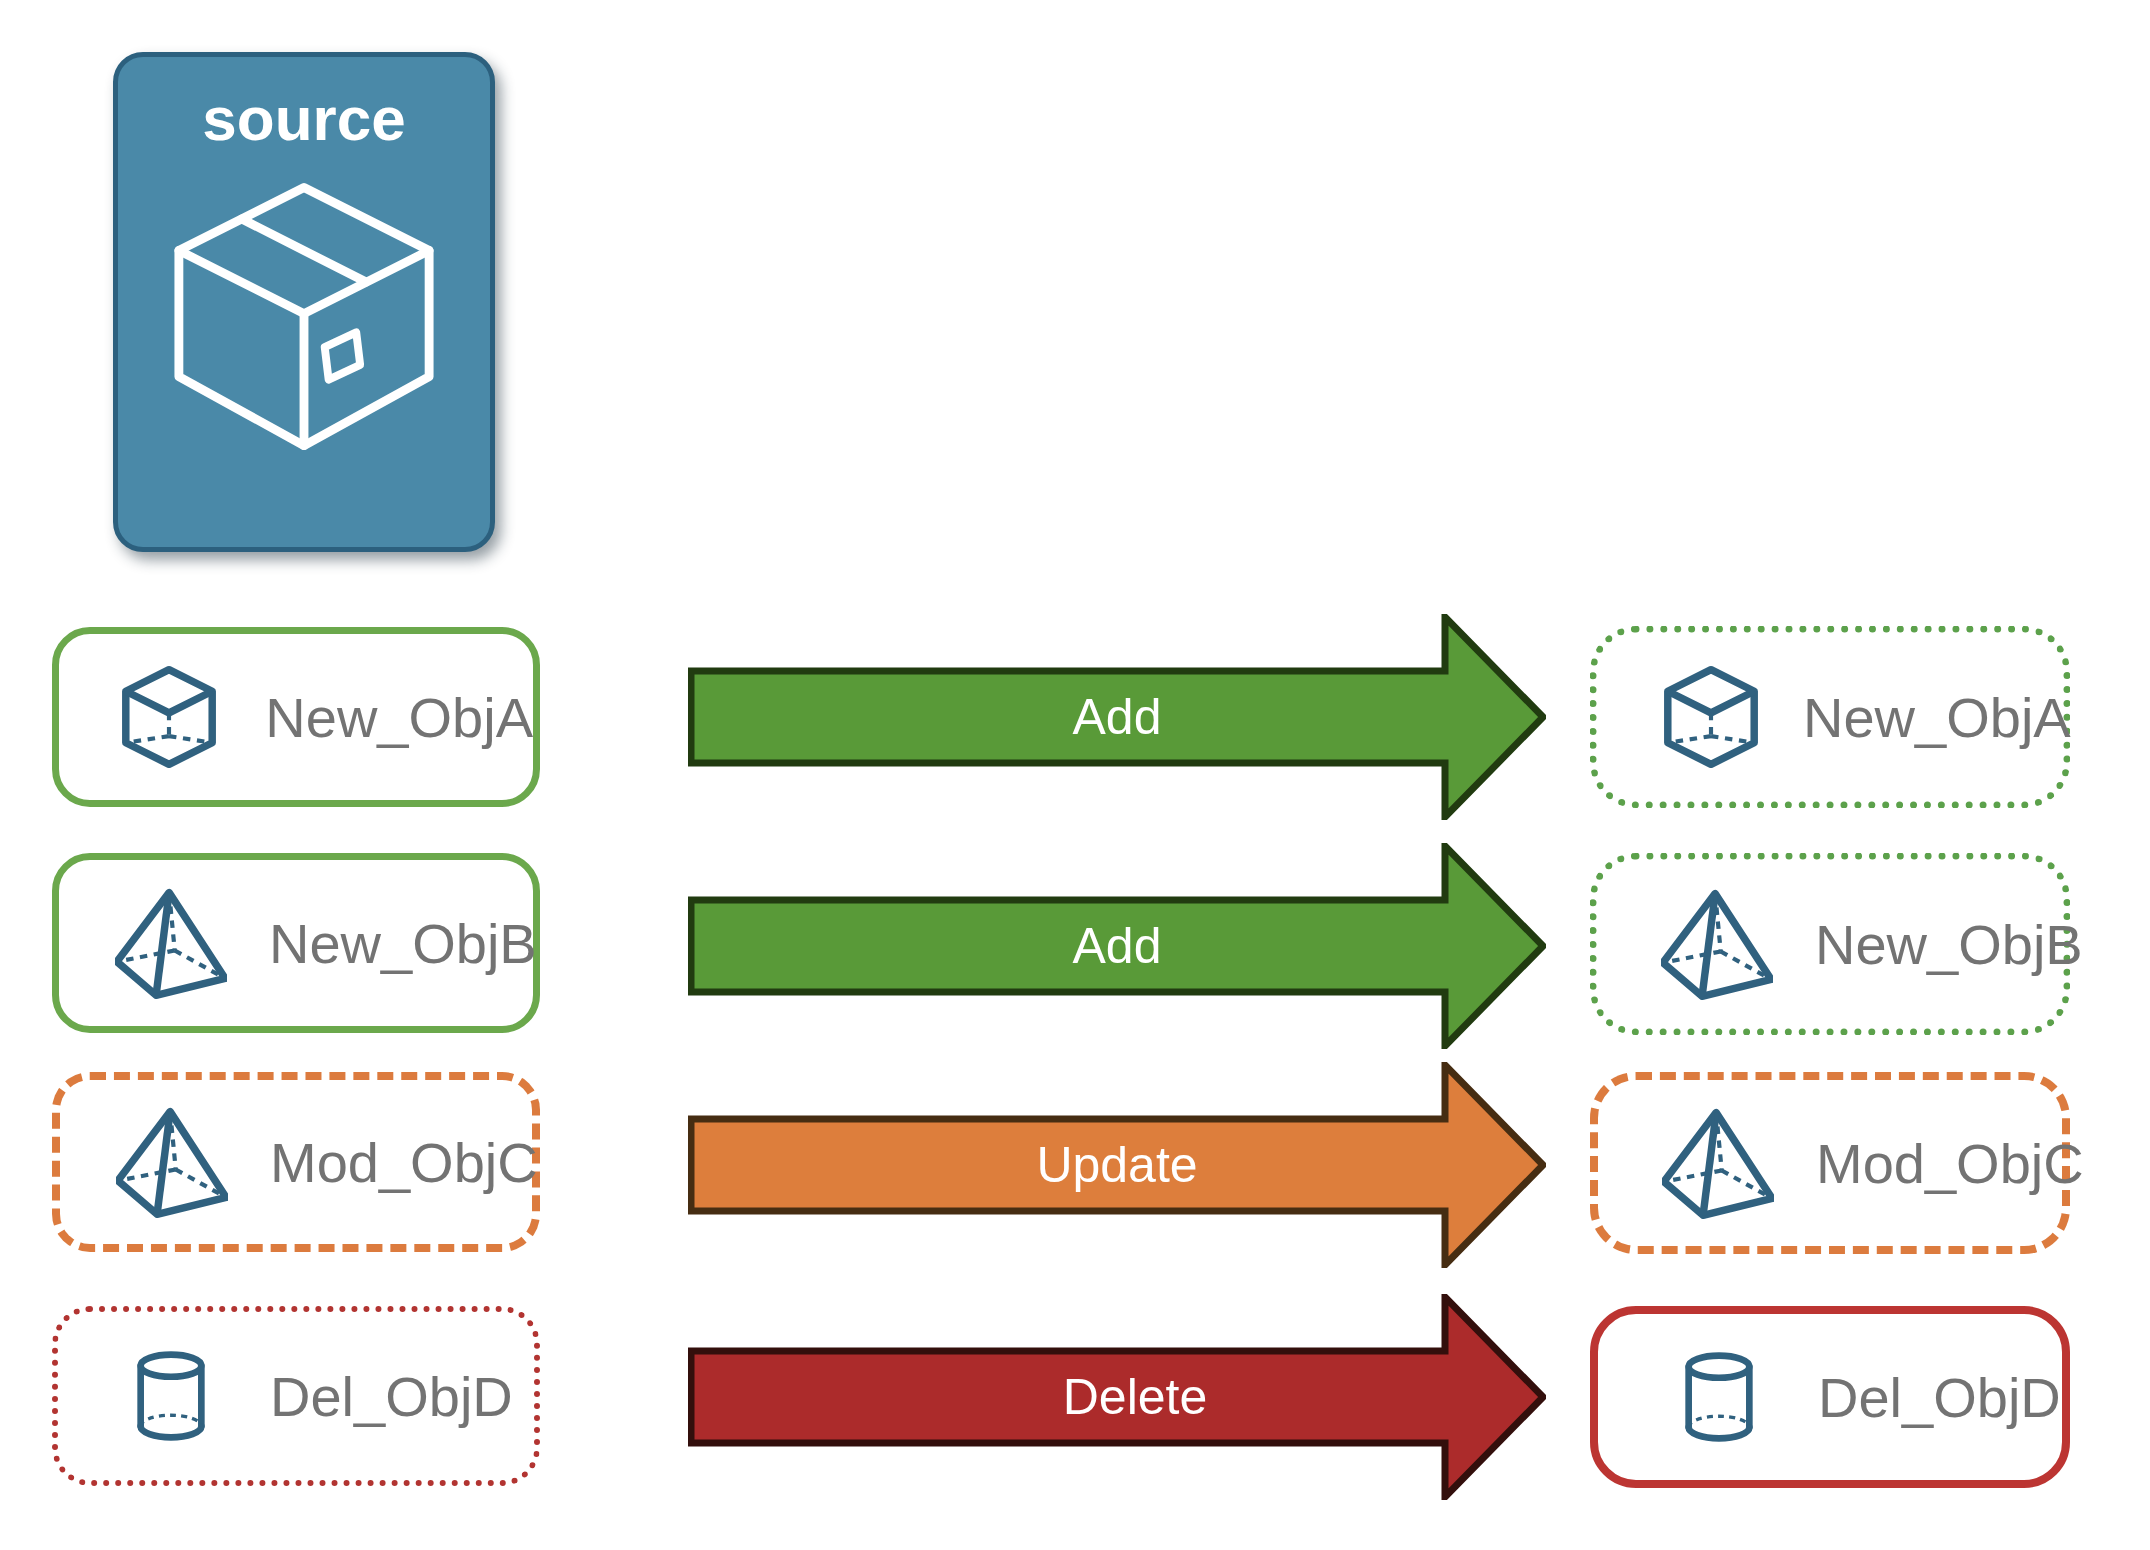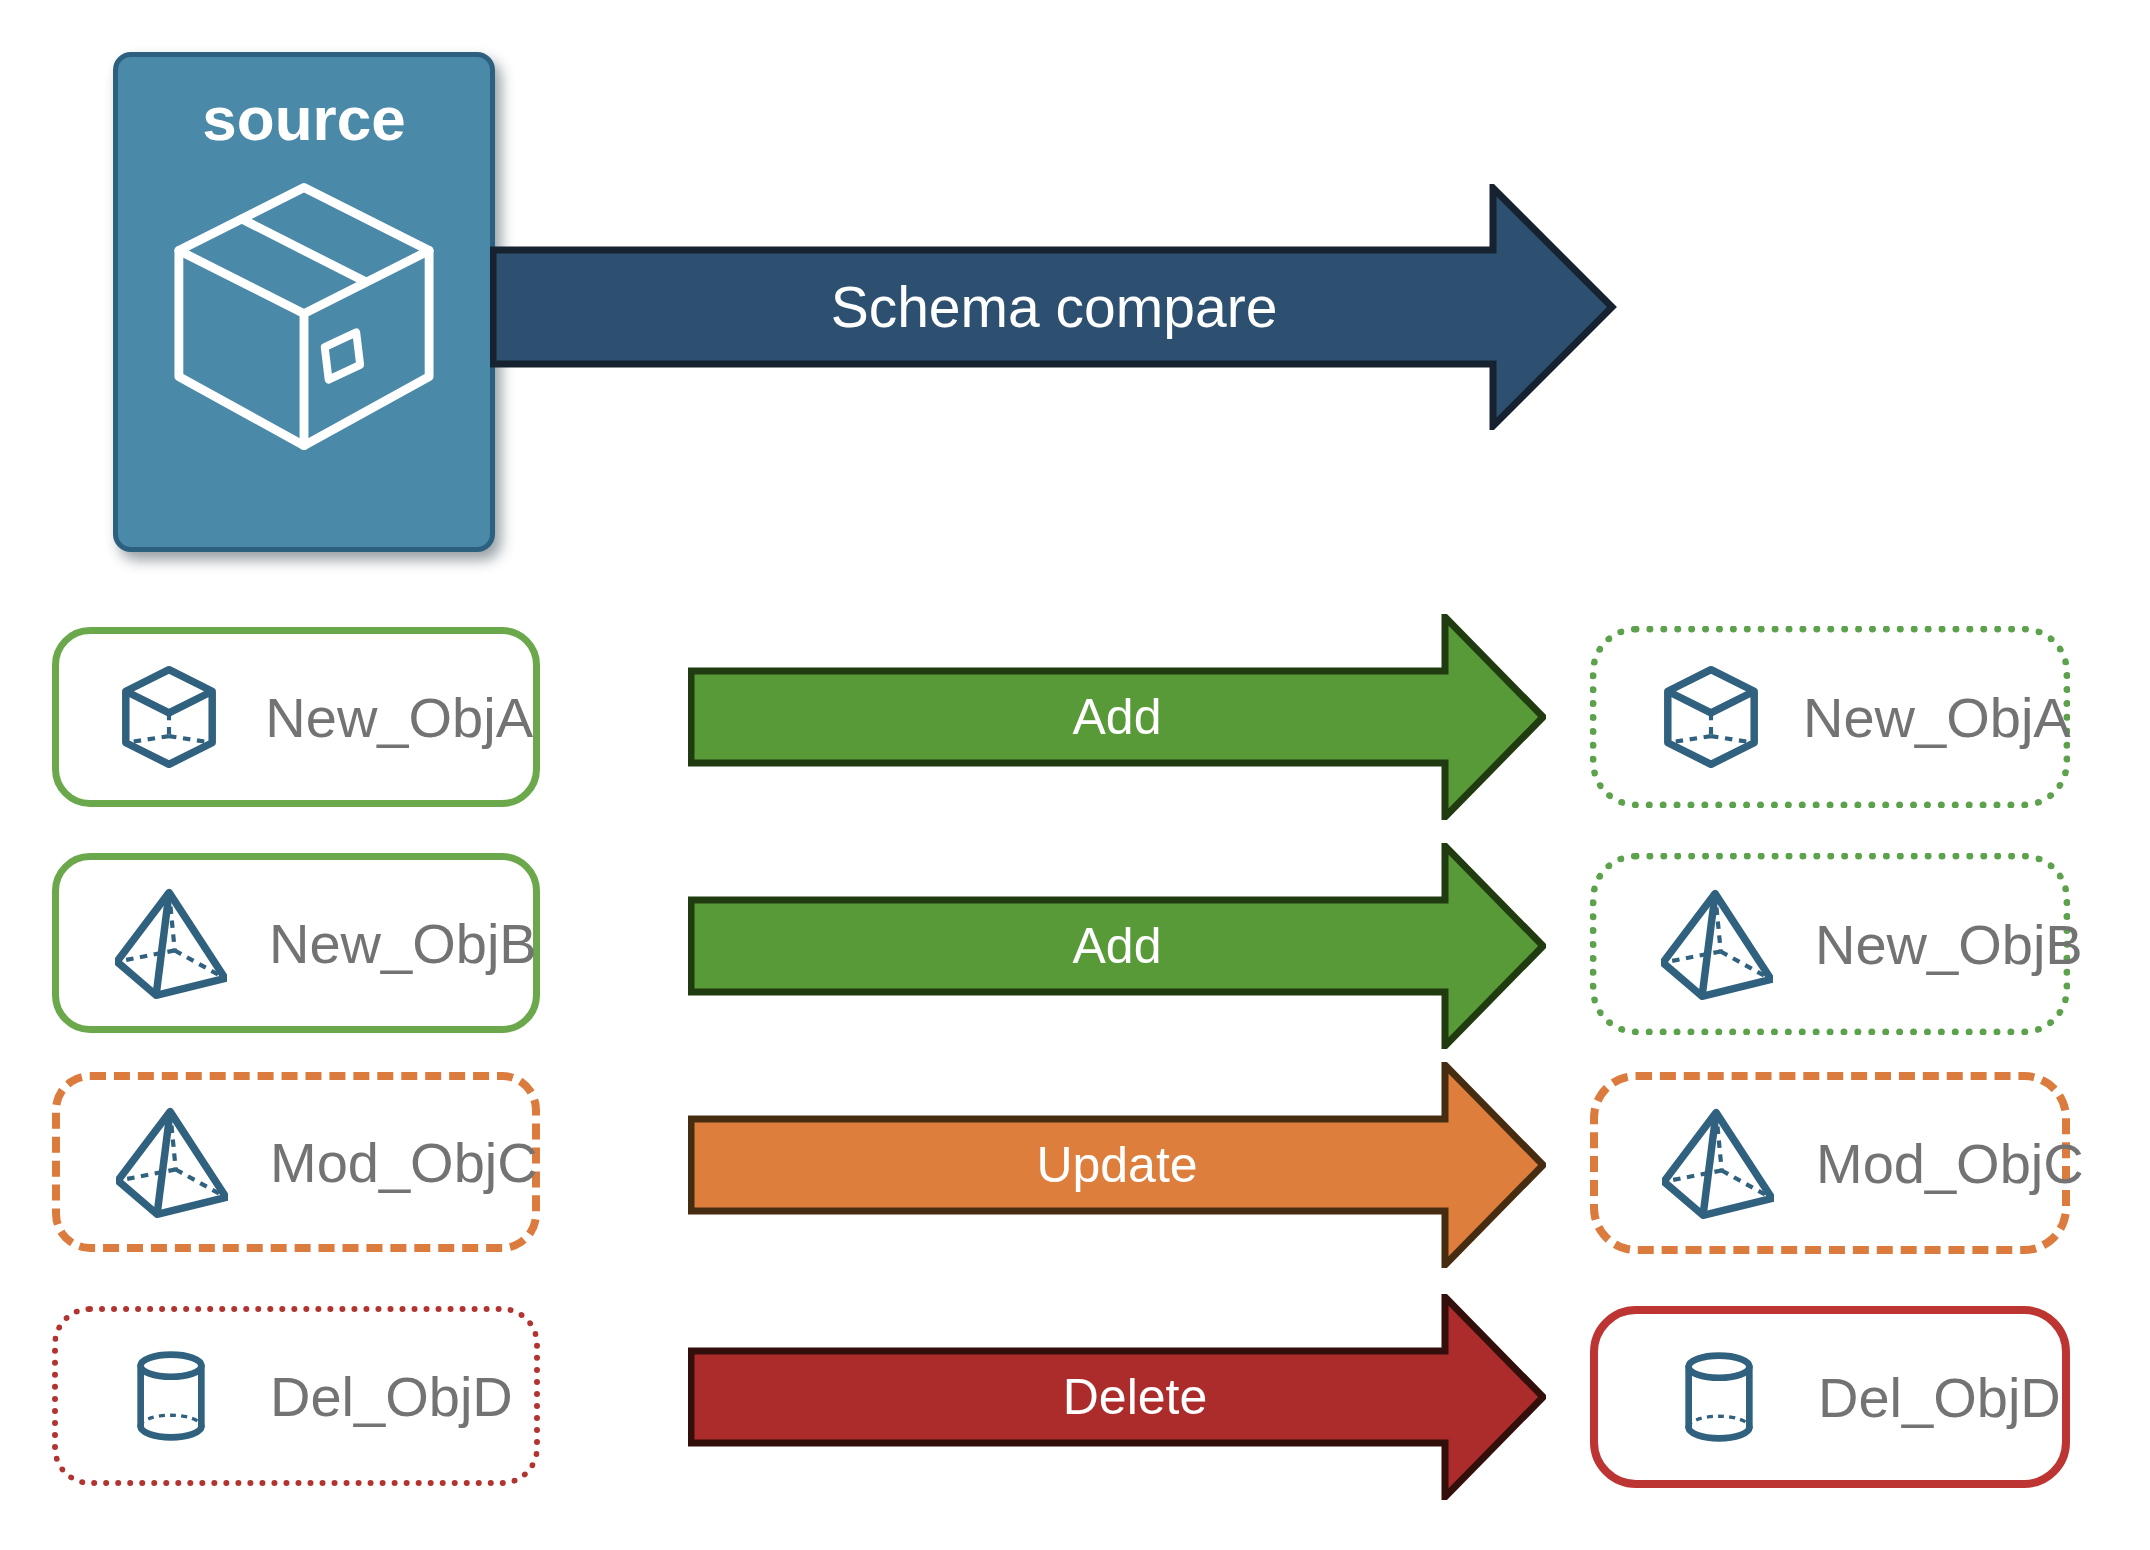--- a/index.html
+++ b/index.html
@@ -2,21 +2,21 @@
 <html><head>
 <meta charset="utf-8">
 <style>
   html,body{margin:0;padding:0;background:#ffffff;}
   .canvas{
     position:relative;width:2150px;height:1550px;background:#ffffff;
     font-family:"Liberation Sans",sans-serif;overflow:hidden;
   }
   
   .badge{
-    position:absolute;width:382px;height:500px;border-radius:18px;
+    position:absolute;width:382px;height:500px;border-radius:30px;
     border:5px solid;box-sizing:border-box;
     display:flex;flex-direction:column;align-items:center;
     box-shadow:6px 8px 14px rgba(23,42,56,.45);
   }
   .badge-title{margin-top:26px;font-size:62px;font-weight:bold;color:#ffffff;}
   .badge svg{display:block;}
   
   .compare-arrow{position:absolute;left:490px;top:184px;width:1128px;height:246px;}
   .compare-arrow svg{position:absolute;left:0;top:0;}
   .arrow-label{
@@ -51,26 +51,20 @@
         <path class="ln" d="M135,8 L262,72 L135,136 L8,72 Z"></path>
         <path class="ln" d="M8,72 L8,200 L135,270 L262,200 L262,72"></path>
         <path class="ln" d="M135,136 L135,270"></path>
         <path class="ln" d="M72,40 L198,104"></path>
         <path class="ln" d="M156,170 L188,155 L192,188 L160,203 Z" stroke-width="8"></path>
       </g>
     </svg>
   </div>
 
 
-  <div class="compare-arrow">
-    <svg width="1128" height="246" viewBox="0 0 1128 246">
-      <polygon points="3,66 1003,66 1003,4 1122,123 1003,242 1003,180 3,180" stroke-width="7" style="fill: rgb(45, 80, 112); stroke: rgb(22, 34, 47);"></polygon>
-    </svg>
-    <div class="arrow-label">Schema compare</div>
-  </div>
 
   <div class="obj-box left-box" style="top: 627px; border-style: solid; border-color: rgb(107, 168, 76);">
     <span class="icon-slot">
       <svg width="100" height="108" viewBox="0 0 120 130" style="stroke: rgb(48, 97, 127);">
         <g stroke-width="9" stroke-linejoin="round">
           <path class="ln" d="M60,8 L112,34 L112,96 L60,122 L8,96 L8,34 Z"></path>
           <path class="ln" d="M8,34 L60,60 L112,34"></path>
         </g>
         <g stroke-width="5" stroke-dasharray="9,8">
           <path class="ln" d="M60,60 V88"></path>

